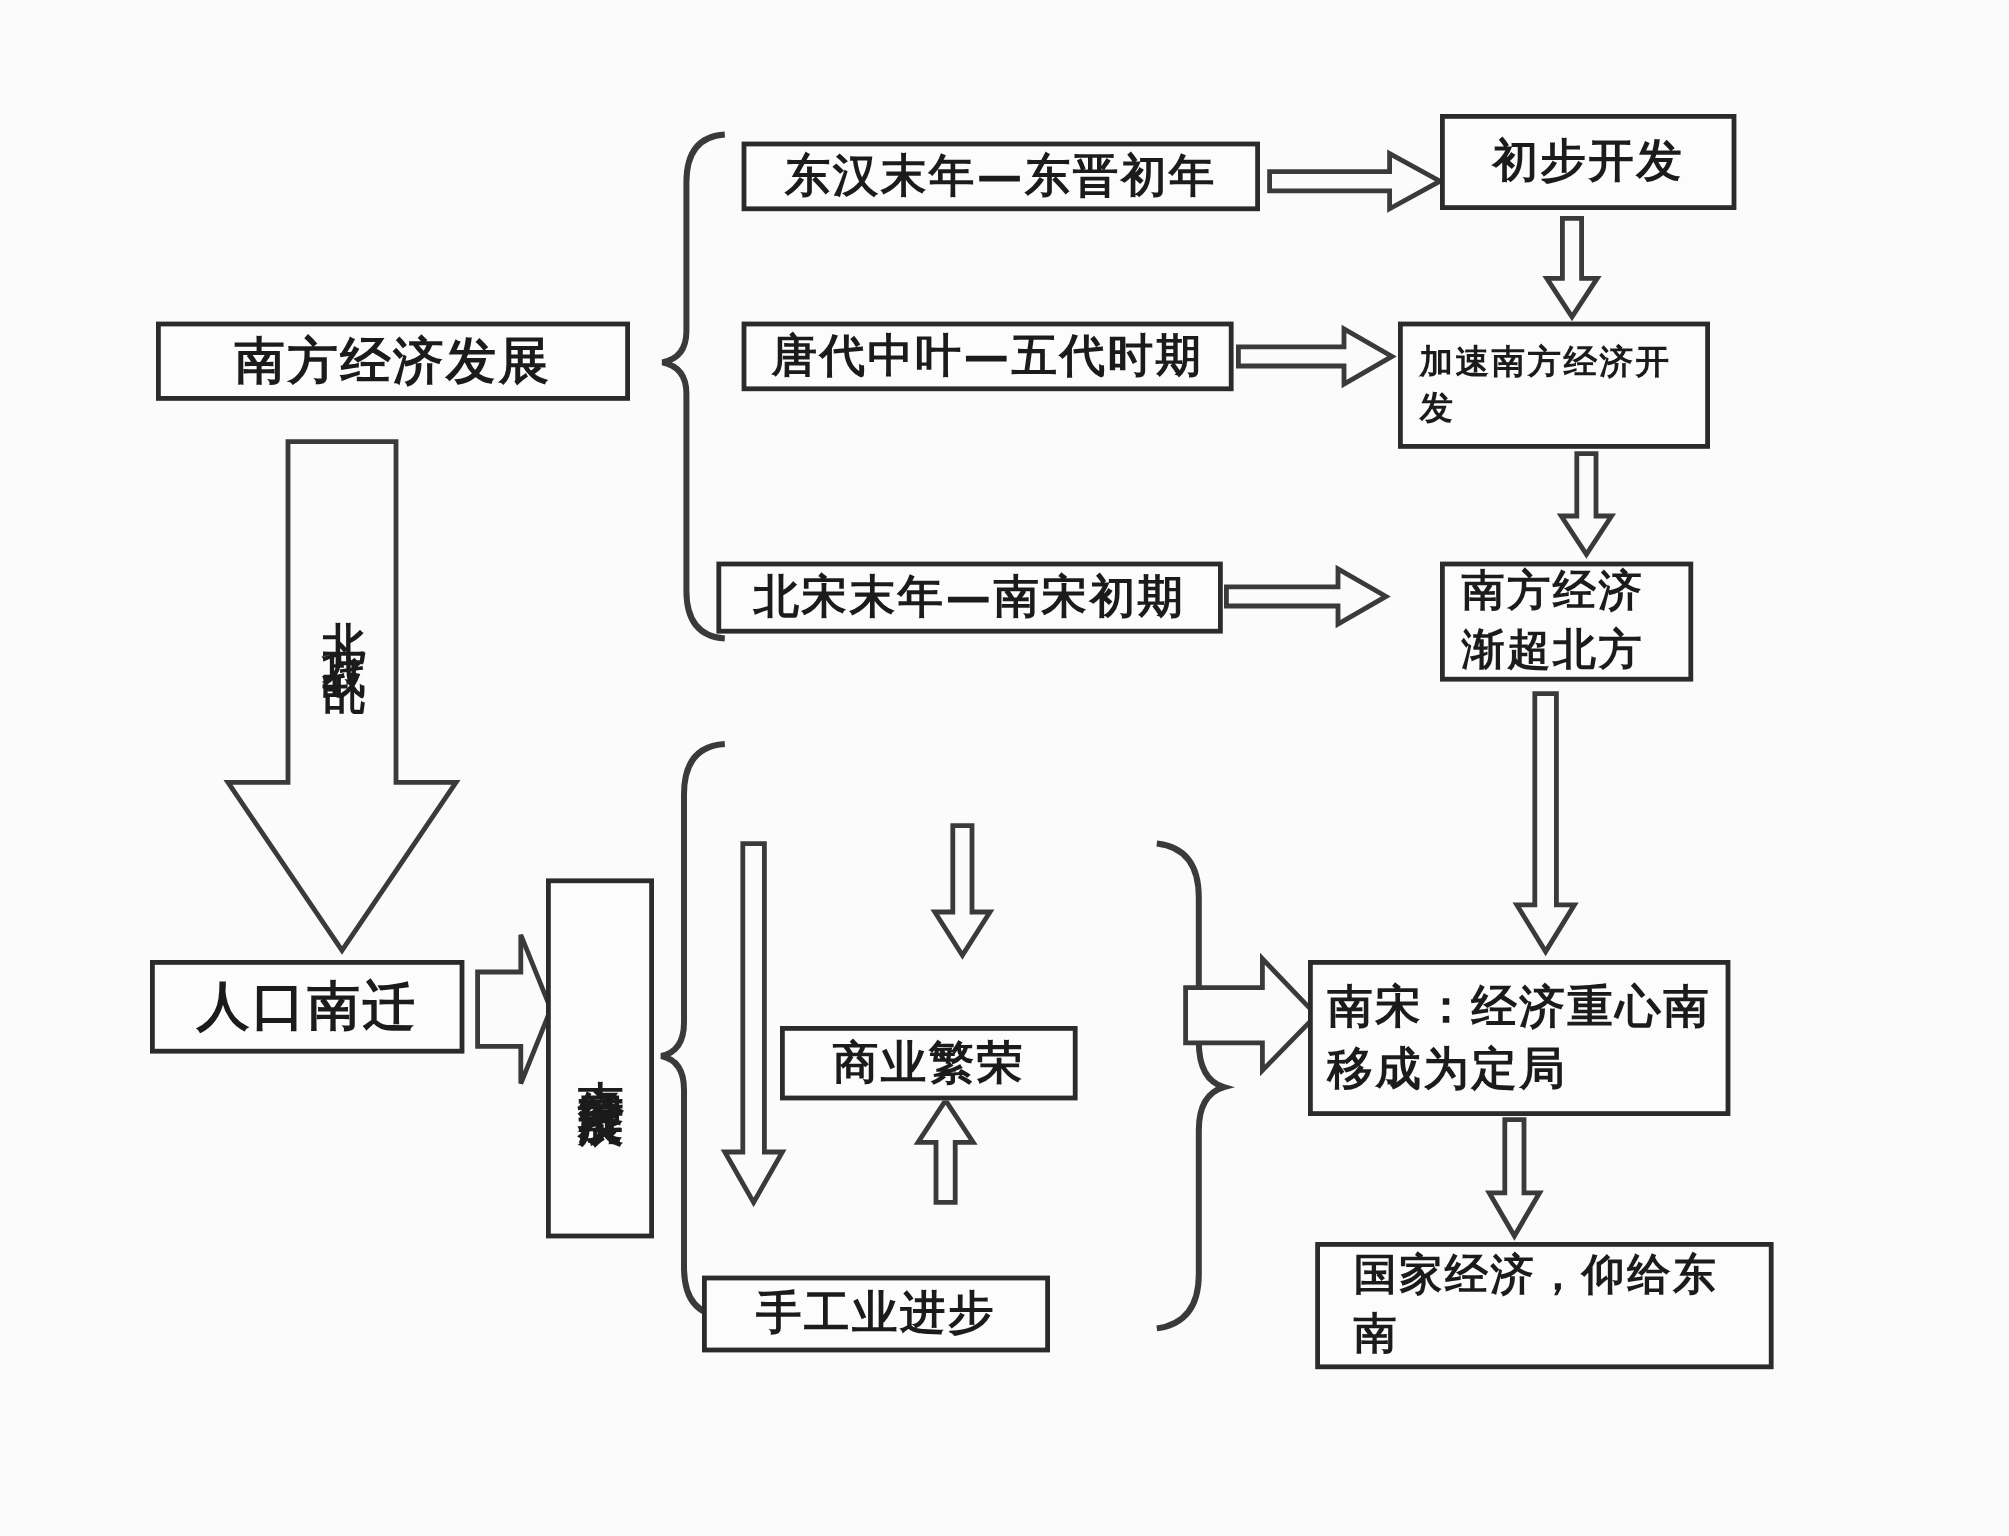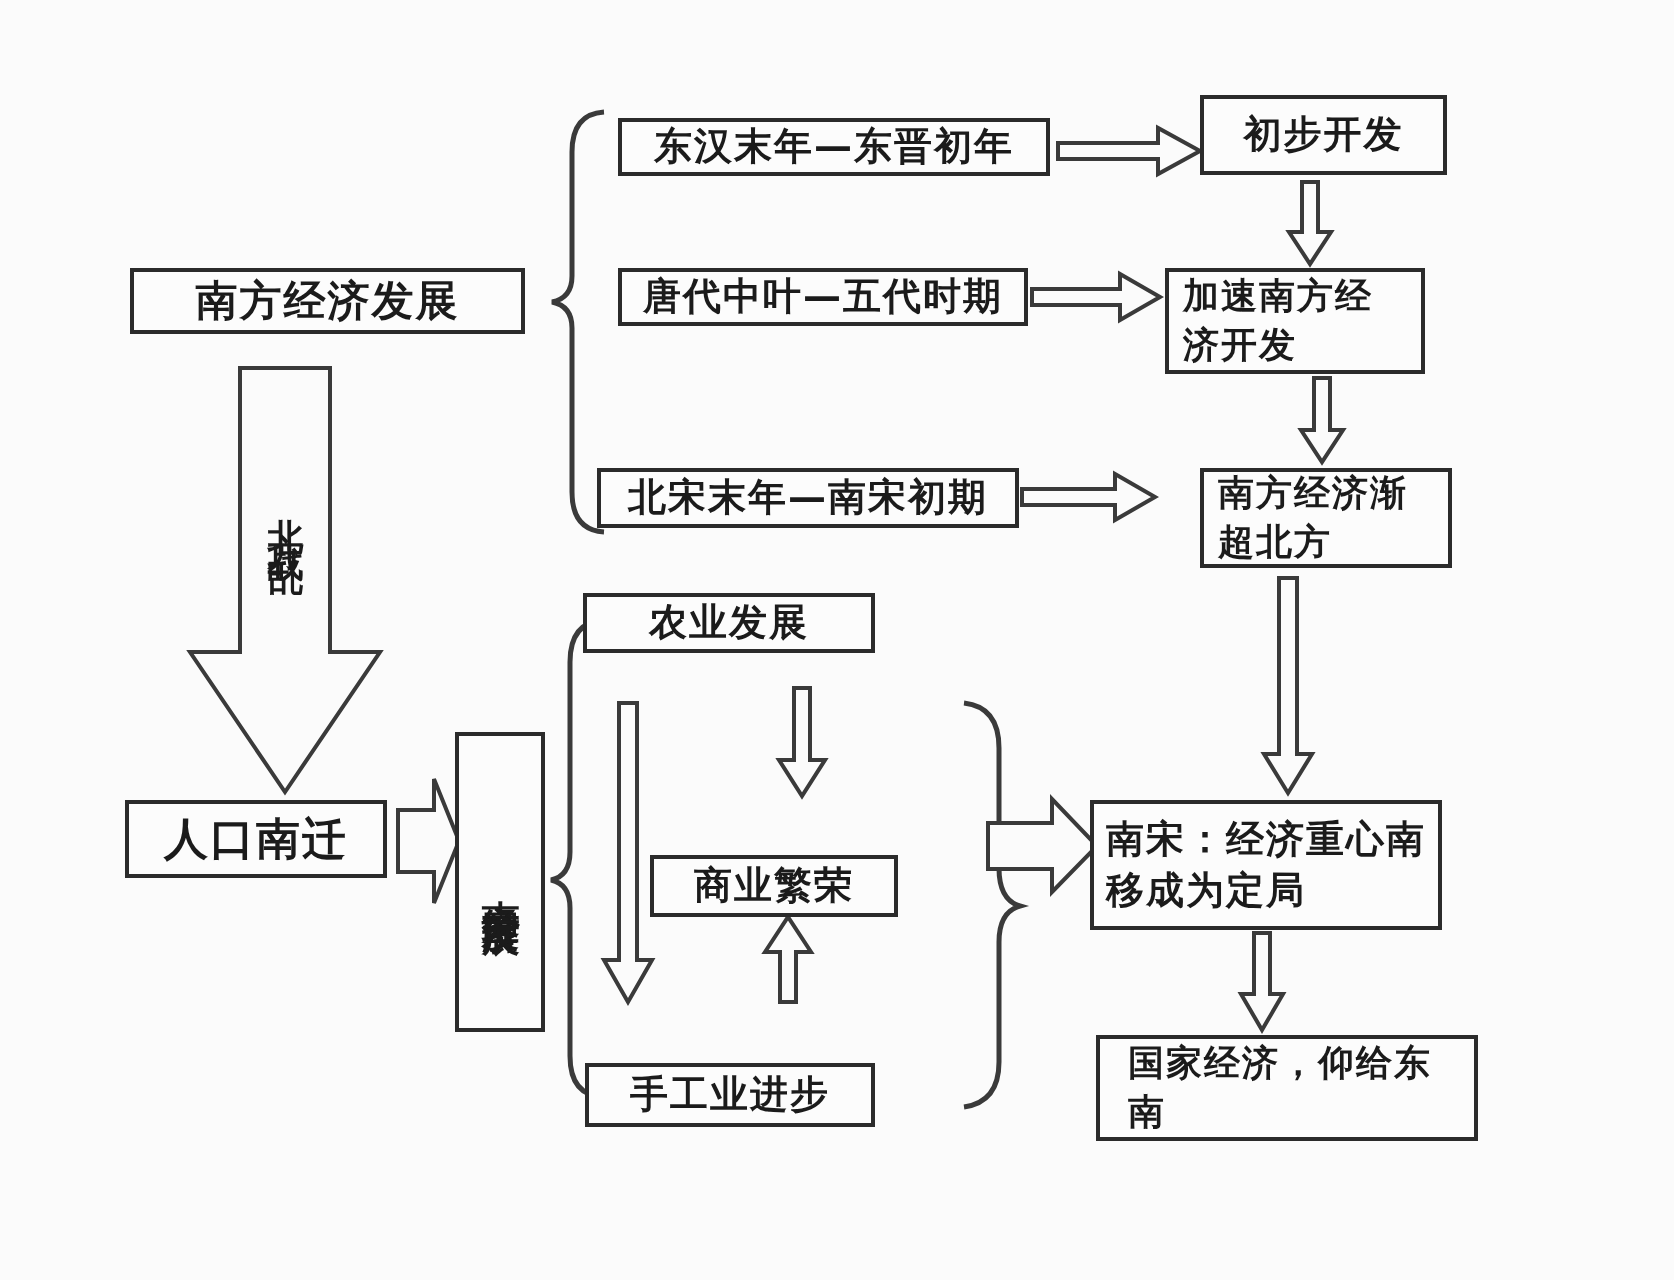--- a/index.html
+++ b/index.html
@@ -78,29 +78,28 @@
     </g>
   </svg>
 
   <div class="box" style="left:130px;top:268px;width:395px;height:66px;font-size:42px;">南方经济发展</div>
 
   <div class="box" style="left:618px;top:118px;width:432px;height:58px;">东汉末年—东晋初年</div>
   <div class="box" style="left:618px;top:268px;width:410px;height:58px;">唐代中叶—五代时期</div>
   <div class="box" style="left:597px;top:468px;width:422px;height:60px;">北宋末年—南宋初期</div>
 
   <div class="box" style="left:1200px;top:95px;width:247px;height:80px;text-align:center;">初步开发</div>
-  <div class="box leftalign" style="left:1165px;top:268px;width:260px;height:106px;padding:6px 14px;font-size:36px;">加速南方经济开发</div>
-  <div class="box leftalign" style="left:1200px;top:468px;width:252px;height:100px;padding:4px 14px;font-size:36px;">南方经济渐超北方</div>
+  <div class="box leftalign" style="left:1165px;top:268px;width:260px;height:106px;padding:6px 14px;font-size:28px;">加速南方经济开发</div>
+  <div class="box leftalign" style="left:1200px;top:468px;width:211px;height:100px;padding:4px 14px;font-size:36px;">南方经济渐超北方</div>
 
   <div class="floating-vtext" style="left:255px;top:392px;width:60px;height:250px;font-size:36px;">北方战乱</div>
 
   <div class="box" style="left:125px;top:800px;width:262px;height:78px;font-size:44px;">人口南迁</div>
 
   <div class="box vtext" style="left:455px;top:732px;width:90px;height:300px;font-size:38px;letter-spacing:4px;">南方经济发展</div>
 
-  <div class="box" style="left:583px;top:593px;width:292px;height:60px;">农业发展</div>
   <div class="box" style="left:650px;top:855px;width:248px;height:62px;">商业繁荣</div>
   <div class="box" style="left:585px;top:1063px;width:290px;height:64px;">手工业进步</div>
 
   <div class="box leftalign" style="left:1090px;top:800px;width:352px;height:130px;padding:6px 12px;">南宋：经济重心南移成为定局</div>
   <div class="box leftalign" style="left:1075px;top:1035px;width:382px;height:106px;padding:6px 28px;font-size:36px;margin-left:21px;">国家经济，仰给东南</div>
 
 </div>
 
 </body></html>

